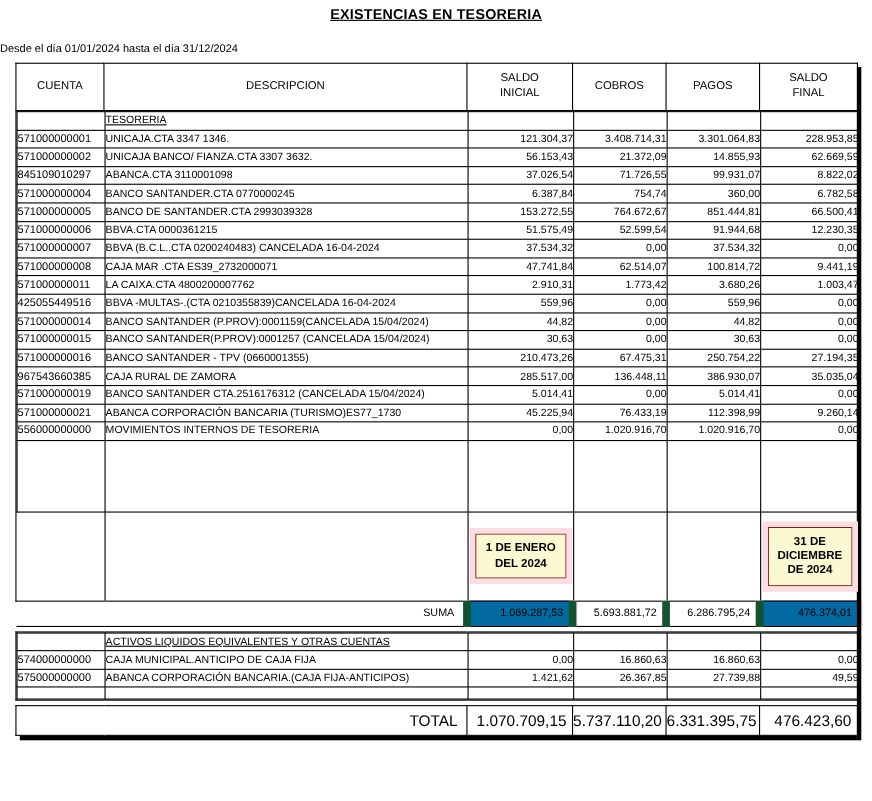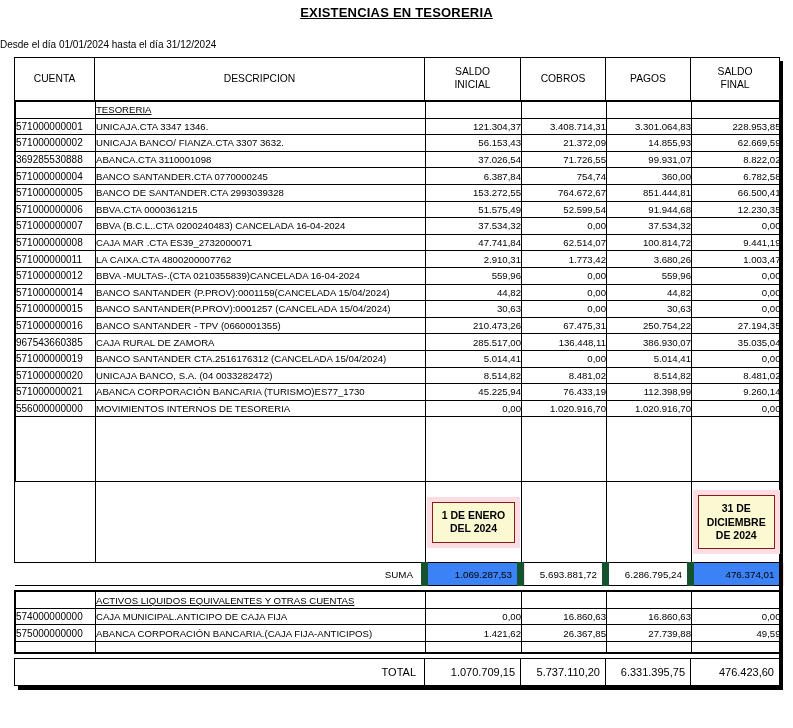--- a/index.html
+++ b/index.html
@@ -149,32 +149,32 @@
     border-right: 7px solid #14532d;
     border-left: none;
     font-size: 9.8px;
   }
   tr.suma td.label {
     text-align: right;
     padding-right: 8px;
   }
   tr.suma td.num { text-align: right; padding-right: 5px; }
   tr.suma td.hl {
-    background: #3b82f6;
+    background: #0369a1;
     box-shadow: -4px 0 0 #fbdde3, 4px 0 0 #fbdde3;
   }
   tr.suma td.last { border-right: none; }
 
   
   .block2 { margin-top: 4px; }
 
   
   tr.total td {
     height: 26px;
-    font-size: 11px;
+    font-size: 14px;
     border: 1px solid #000;
   }
   tr.total td.label {
     text-align: right;
     padding-right: 8px;
     border-right: 1px solid #000;
   }
   tr.total td.num { text-align: right; padding-right: 5px; }
 
   
@@ -258,21 +258,21 @@
                 </tr>
                 <tr class="datarow">
                   <td class="cuenta">571000000002</td>
                   <td class="desc">UNICAJA BANCO/ FIANZA.CTA 3307 3632.</td>
                   <td class="num">56.153,43</td>
                   <td class="num">21.372,09</td>
                   <td class="num">14.855,93</td>
                   <td class="num last">62.669,59</td>
                 </tr>
                 <tr class="datarow">
-                  <td class="cuenta">369285530888</td>
+                  <td class="cuenta">845109010297</td>
                   <td class="desc">ABANCA.CTA 3110001098</td>
                   <td class="num">37.026,54</td>
                   <td class="num">71.726,55</td>
                   <td class="num">99.931,07</td>
                   <td class="num last">8.822,02</td>
                 </tr>
                 <tr class="datarow">
                   <td class="cuenta">571000000004</td>
                   <td class="desc">BANCO SANTANDER.CTA 0770000245</td>
                   <td class="num">6.387,84</td>
@@ -314,21 +314,21 @@
                 </tr>
                 <tr class="datarow">
                   <td class="cuenta">571000000011</td>
                   <td class="desc">LA CAIXA.CTA 4800200007762</td>
                   <td class="num">2.910,31</td>
                   <td class="num">1.773,42</td>
                   <td class="num">3.680,26</td>
                   <td class="num last">1.003,47</td>
                 </tr>
                 <tr class="datarow">
-                  <td class="cuenta">571000000012</td>
+                  <td class="cuenta">425055449516</td>
                   <td class="desc">BBVA -MULTAS-.(CTA 0210355839)CANCELADA 16-04-2024</td>
                   <td class="num">559,96</td>
                   <td class="num">0,00</td>
                   <td class="num">559,96</td>
                   <td class="num last">0,00</td>
                 </tr>
                 <tr class="datarow">
                   <td class="cuenta">571000000014</td>
                   <td class="desc">BANCO SANTANDER (P.PROV):0001159(CANCELADA 15/04/2024)</td>
                   <td class="num">44,82</td>
@@ -360,28 +360,20 @@
                   <td class="num">386.930,07</td>
                   <td class="num last">35.035,04</td>
                 </tr>
                 <tr class="datarow">
                   <td class="cuenta">571000000019</td>
                   <td class="desc">BANCO SANTANDER CTA.2516176312 (CANCELADA 15/04/2024)</td>
                   <td class="num">5.014,41</td>
                   <td class="num">0,00</td>
                   <td class="num">5.014,41</td>
                   <td class="num last">0,00</td>
-                </tr>
-                <tr class="datarow">
-                  <td class="cuenta">571000000020</td>
-                  <td class="desc">UNICAJA BANCO, S.A. (04 0033282472)</td>
-                  <td class="num">8.514,82</td>
-                  <td class="num">8.481,02</td>
-                  <td class="num">8.514,82</td>
-                  <td class="num last">8.481,02</td>
                 </tr>
                 <tr class="datarow">
                   <td class="cuenta">571000000021</td>
                   <td class="desc">ABANCA CORPORACIÓN BANCARIA (TURISMO)ES77_1730</td>
                   <td class="num">45.225,94</td>
                   <td class="num">76.433,19</td>
                   <td class="num">112.398,99</td>
                   <td class="num last">9.260,14</td>
                 </tr>
                 <tr class="datarow">

